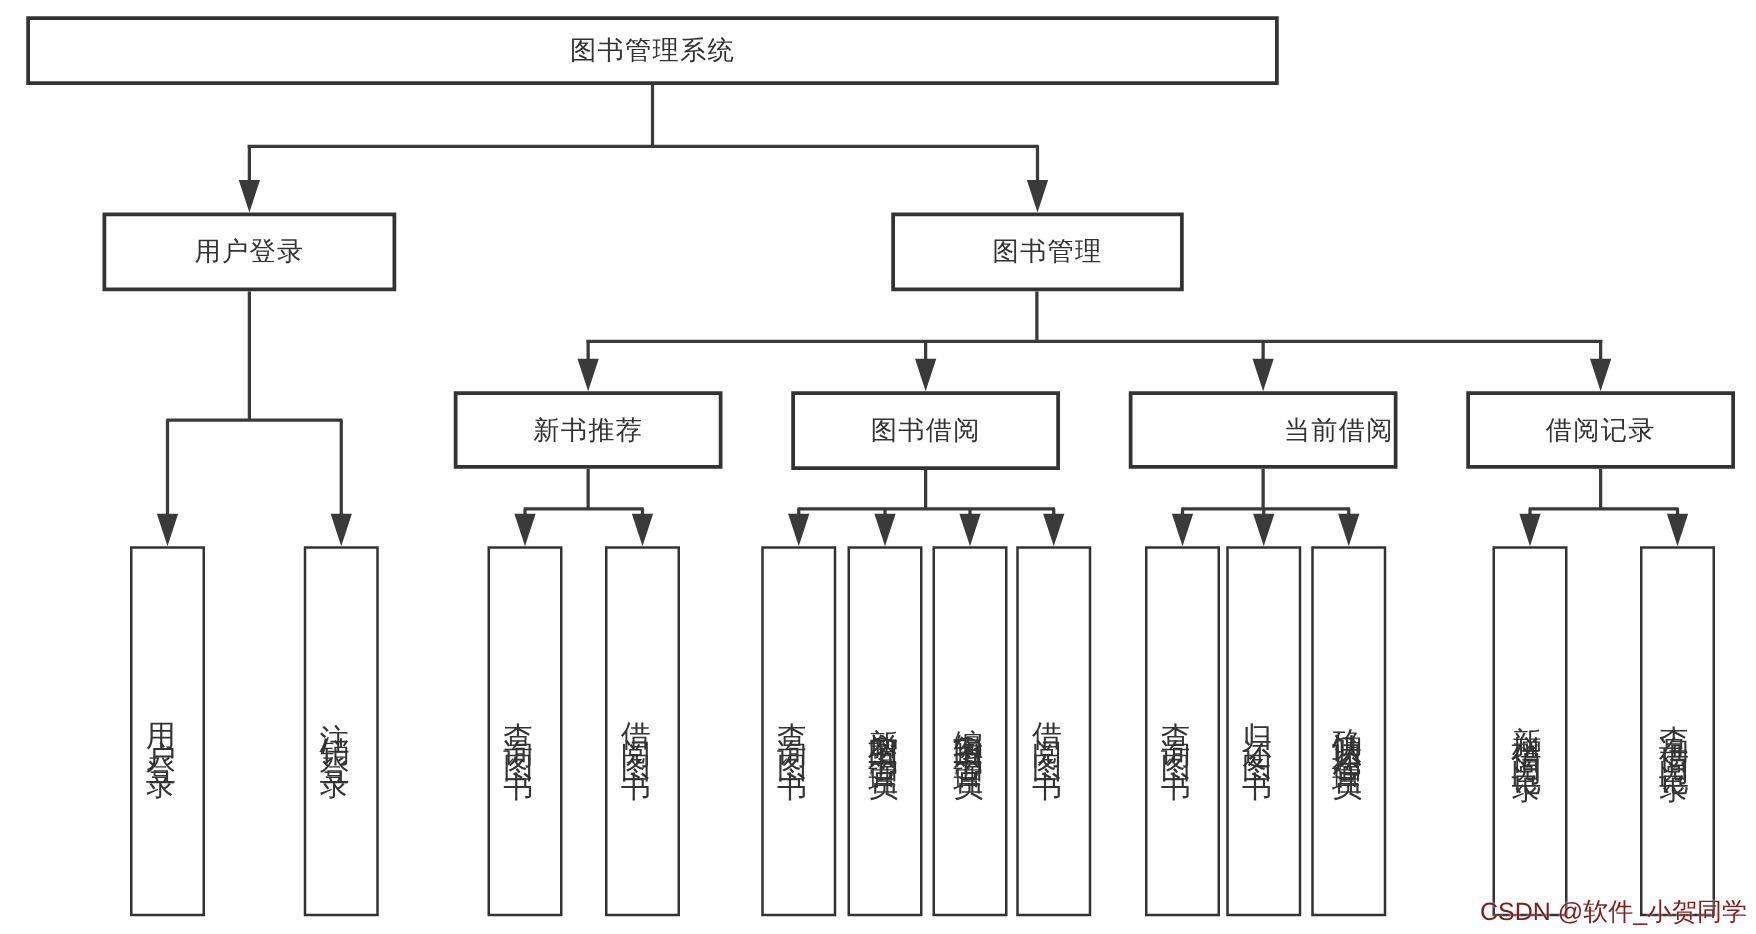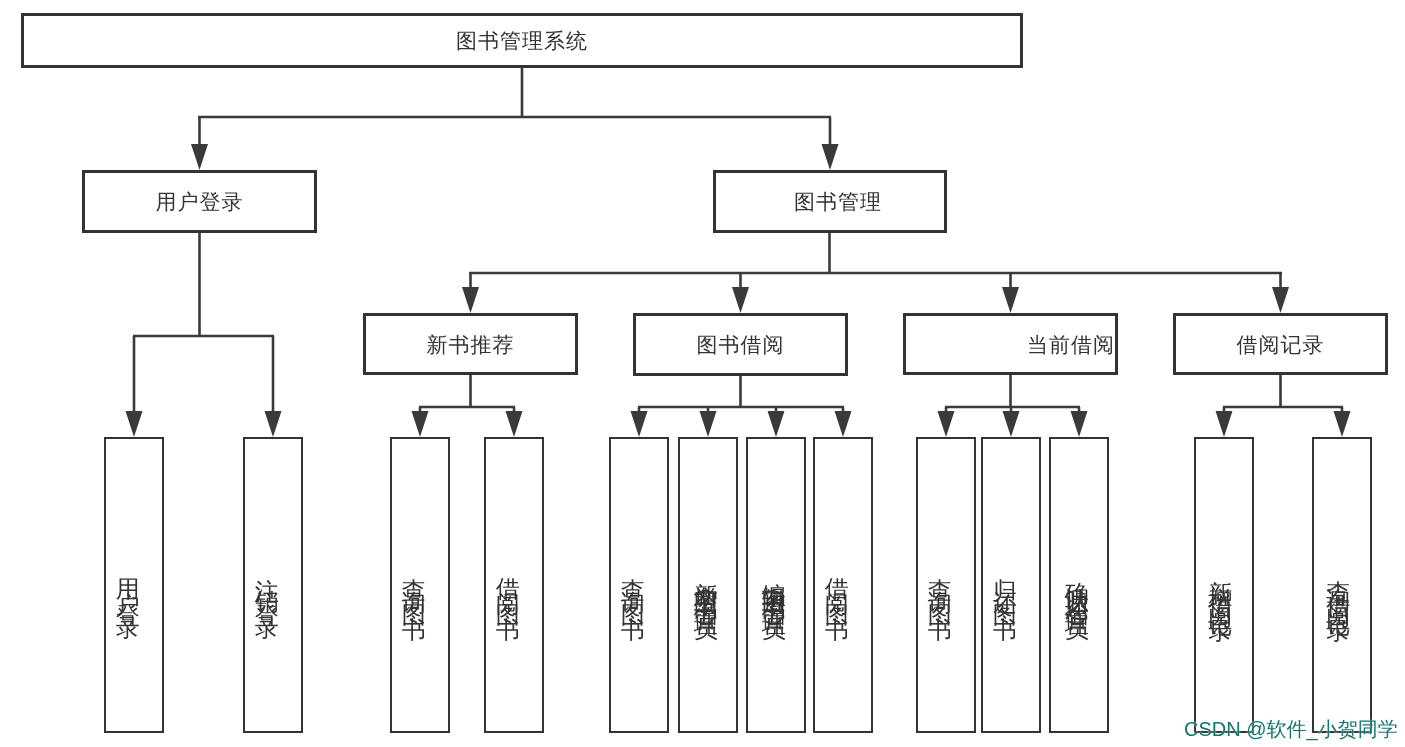--- a/index.html
+++ b/index.html
@@ -45,21 +45,21 @@
     white-space: nowrap;
   }
   .len4 { letter-spacing: 13px; margin-block-start: 13px; }
   .len6 { letter-spacing: 8px;  margin-block-start: 8px; }
   .len9 { letter-spacing: 5px;  margin-block-start: 5px; }
   .watermark {
     position: absolute;
     left: 1184px;
     top: 716px;
     font-size: 20px;
-    color: #0f766e;
+    color: #7f1d1d;
     white-space: nowrap;
     text-shadow: 0 0 2px #ffffff;
     z-index: 5;
   }
 </style>
 </head>
 <body>
 
 <div class="canvas">
 

